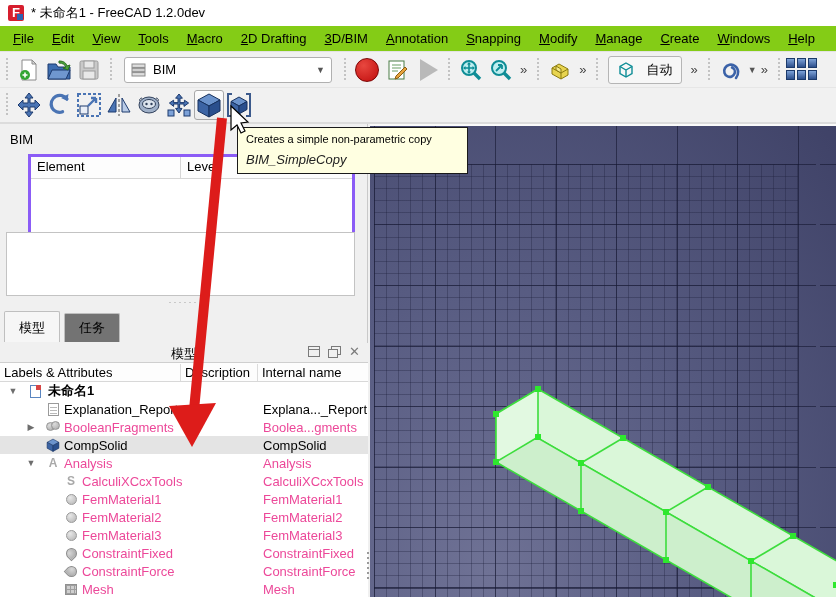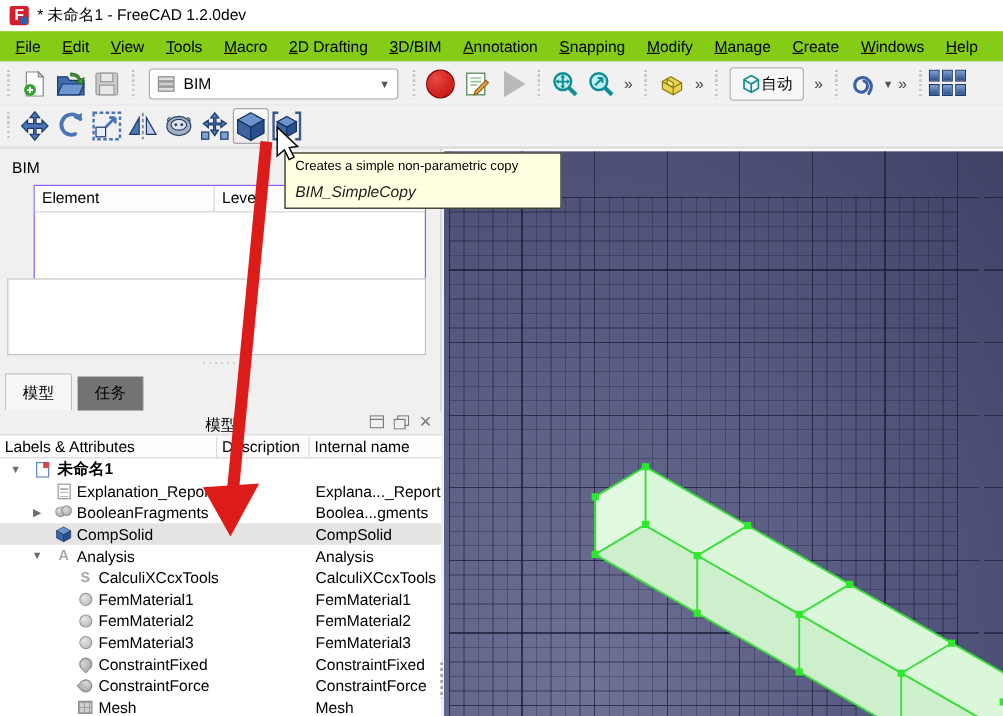--- a/index.html
+++ b/index.html
@@ -26,33 +26,33 @@
   .tbtn { width:30px; height:30px; display:flex; align-items:center; justify-content:center; border:1px solid transparent; border-radius:3px; }
   .tbtn.hovered { border:1px solid #a8a8a8; background:linear-gradient(#fdfdfd,#ececec); }
   .overflow { color:#444; font-size:13px; padding:0 4px; }
   .combo { width:208px; height:26px; background:#fff; border:1px solid #b0b0b0; border-radius:3px; display:flex; align-items:center; padding:0 6px; margin:0 6px; }
   .combo .wb-label { flex:1; padding-left:6px; font-size:13px; }
   .combo .caret { color:#555; font-size:9px; }
   .caret-small { color:#555; font-size:9px; margin-left:2px; }
   .record-dot { width:24px; height:24px; border-radius:50%; background:radial-gradient(circle at 35% 30%, #e8473f, #c00d0d); border:1px solid #7d0606; }
   .play-tri { width:0; height:0; border-left:18px solid #b9b9b9; border-top:11px solid transparent; border-bottom:11px solid transparent; margin-left:4px; }
   .draw-style-btn { height:28px; border:1px solid #b5b5b5; border-radius:3px; background:#f7f7f7; display:flex; align-items:center; padding:0 9px; margin:0 4px; }
-  .draw-style-btn span.lbl { margin-left:0; font-size:13px; }
+  .draw-style-btn span.lbl { margin-left:12px; font-size:13px; }
   .tiles-icon { width:34px; height:24px; background:
       linear-gradient(#3f68a8,#3f68a8); background-size:0; position:relative; overflow:hidden; }
   .tiles-icon i { position:absolute; width:9px; height:10px; background:linear-gradient(#7da2d8,#2d4f8c); border:1px solid #1c3a6b; }
 
   
   .main { position:absolute; top:124px; left:0; width:836px; height:473px; display:flex; }
   .left-panel { width:368px; height:100%; background:#f0f0f0; position:relative; border-right:1px solid #c9c9c9; }
   .viewport { position:absolute; left:370px; top:124px; width:466px; height:473px; background:radial-gradient(ellipse at 25% 95%, #6f7295 0%, #585c82 45%, #3f4267 100%); overflow:hidden; border-top:2px solid #fafafa; }
 
   
   .bim-title { position:absolute; left:10px; top:8px; font-size:13px; }
-  .bim-table { position:absolute; left:28px; top:30px; width:327px; height:92px; background:#fff; border:1px solid #8b5cf6; }
+  .bim-table { position:absolute; left:28px; top:30px; width:327px; height:92px; background:#fff; border:3px solid #8b5cf6; }
   .bim-table .hdr { display:flex; height:22px; border-bottom:1px solid #d6d6d6; background:#fdfdfd; }
   .bim-table .hdr .cell { padding:2px 6px; font-size:13px; }
   .bim-table .hdr .cell.c1 { width:150px; border-right:1px solid #d6d6d6; }
   .bim-box2 { position:absolute; left:6px; top:108px; width:349px; height:64px; background:#fff; border:1px solid #c3c3c3; }
   .split-dots { position:absolute; width:100%; text-align:center; color:#9a9a9a; font-size:9px; letter-spacing:2px; }
 
   
   .tabs { position:absolute; left:0; top:188px; height:30px; display:flex; align-items:flex-end; }
   .tab { padding:5px 14px; font-size:13px; border:1px solid #bfbfbf; border-bottom:none; margin-left:4px; background:#737373; border-radius:2px 2px 0 0; }
   .tab.active { background:#f6f6f6; padding-top:7px; }
@@ -65,21 +65,21 @@
   .tree { position:absolute; left:0; top:238px; width:368px; height:235px; background:#fff; border-top:1px solid #cfcfcf; }
   .tree-header { display:flex; height:19px; background:#fdfdfd; border-bottom:1px solid #d8d8d8;align-items:flex-end; }
   .tree-header .cell { font-size:13px; padding:1px 4px; border-right:1px solid #dcdcdc; overflow:hidden; white-space:nowrap; }
   .tree-header .c1 { width:181px; } .tree-header .c2 { width:77px; } .tree-header .c3 { flex:1; border-right:none; }
   .tree-row { position:relative; height:18px; display:flex; align-items:center; font-size:13px; white-space:nowrap; }
   .tree-row.selected { background:#e4e4e4; }
   .tree-row .expander { position:absolute; color:#6d6d6d; font-size:9px; width:10px; text-align:center; }
   .tree-row .t-icon { position:absolute; width:14px; height:14px; display:flex; align-items:center; justify-content:center; }
   .tree-row .t-label { position:absolute; }
   .tree-row .t-label.bold { font-weight:bold; }
-  .tree-row .t-label.gray, .tree-row .t-internal.gray { color:#000000; }
+  .tree-row .t-label.gray, .tree-row .t-internal.gray { color:#ec4899; }
   .tree-row .t-internal { position:absolute; left:263px; }
 
   
   .mi { display:inline-block; }
   .mi-doc { width:11px; height:13px; background:#fff; border:1px solid #5b86c0; position:relative; }
   .mi-doc:after { content:""; position:absolute; right:-1px; top:-1px; width:5px; height:5px; background:#d64545; }
   .mi-report { width:11px; height:13px; background:#fff; border:1px solid #9a9a9a; background-image:repeating-linear-gradient(to bottom, transparent 0 2px, #b9b9b9 2px 3px); background-size:7px 100%; background-position:1px 1px; background-repeat:no-repeat; }
   .mi-circle { width:11px; height:11px; border-radius:50%; background:radial-gradient(circle at 35% 30%, #e8e8e8, #b3b3b3); border:1px solid #9a9a9a; }
   .mi-boolean { position:relative; width:14px; height:12px; }
   .mi-boolean i { position:absolute; width:9px; height:9px; border-radius:50%; background:radial-gradient(circle at 35% 30%, #dcdcdc, #a8a8a8); border:1px solid #949494; }

